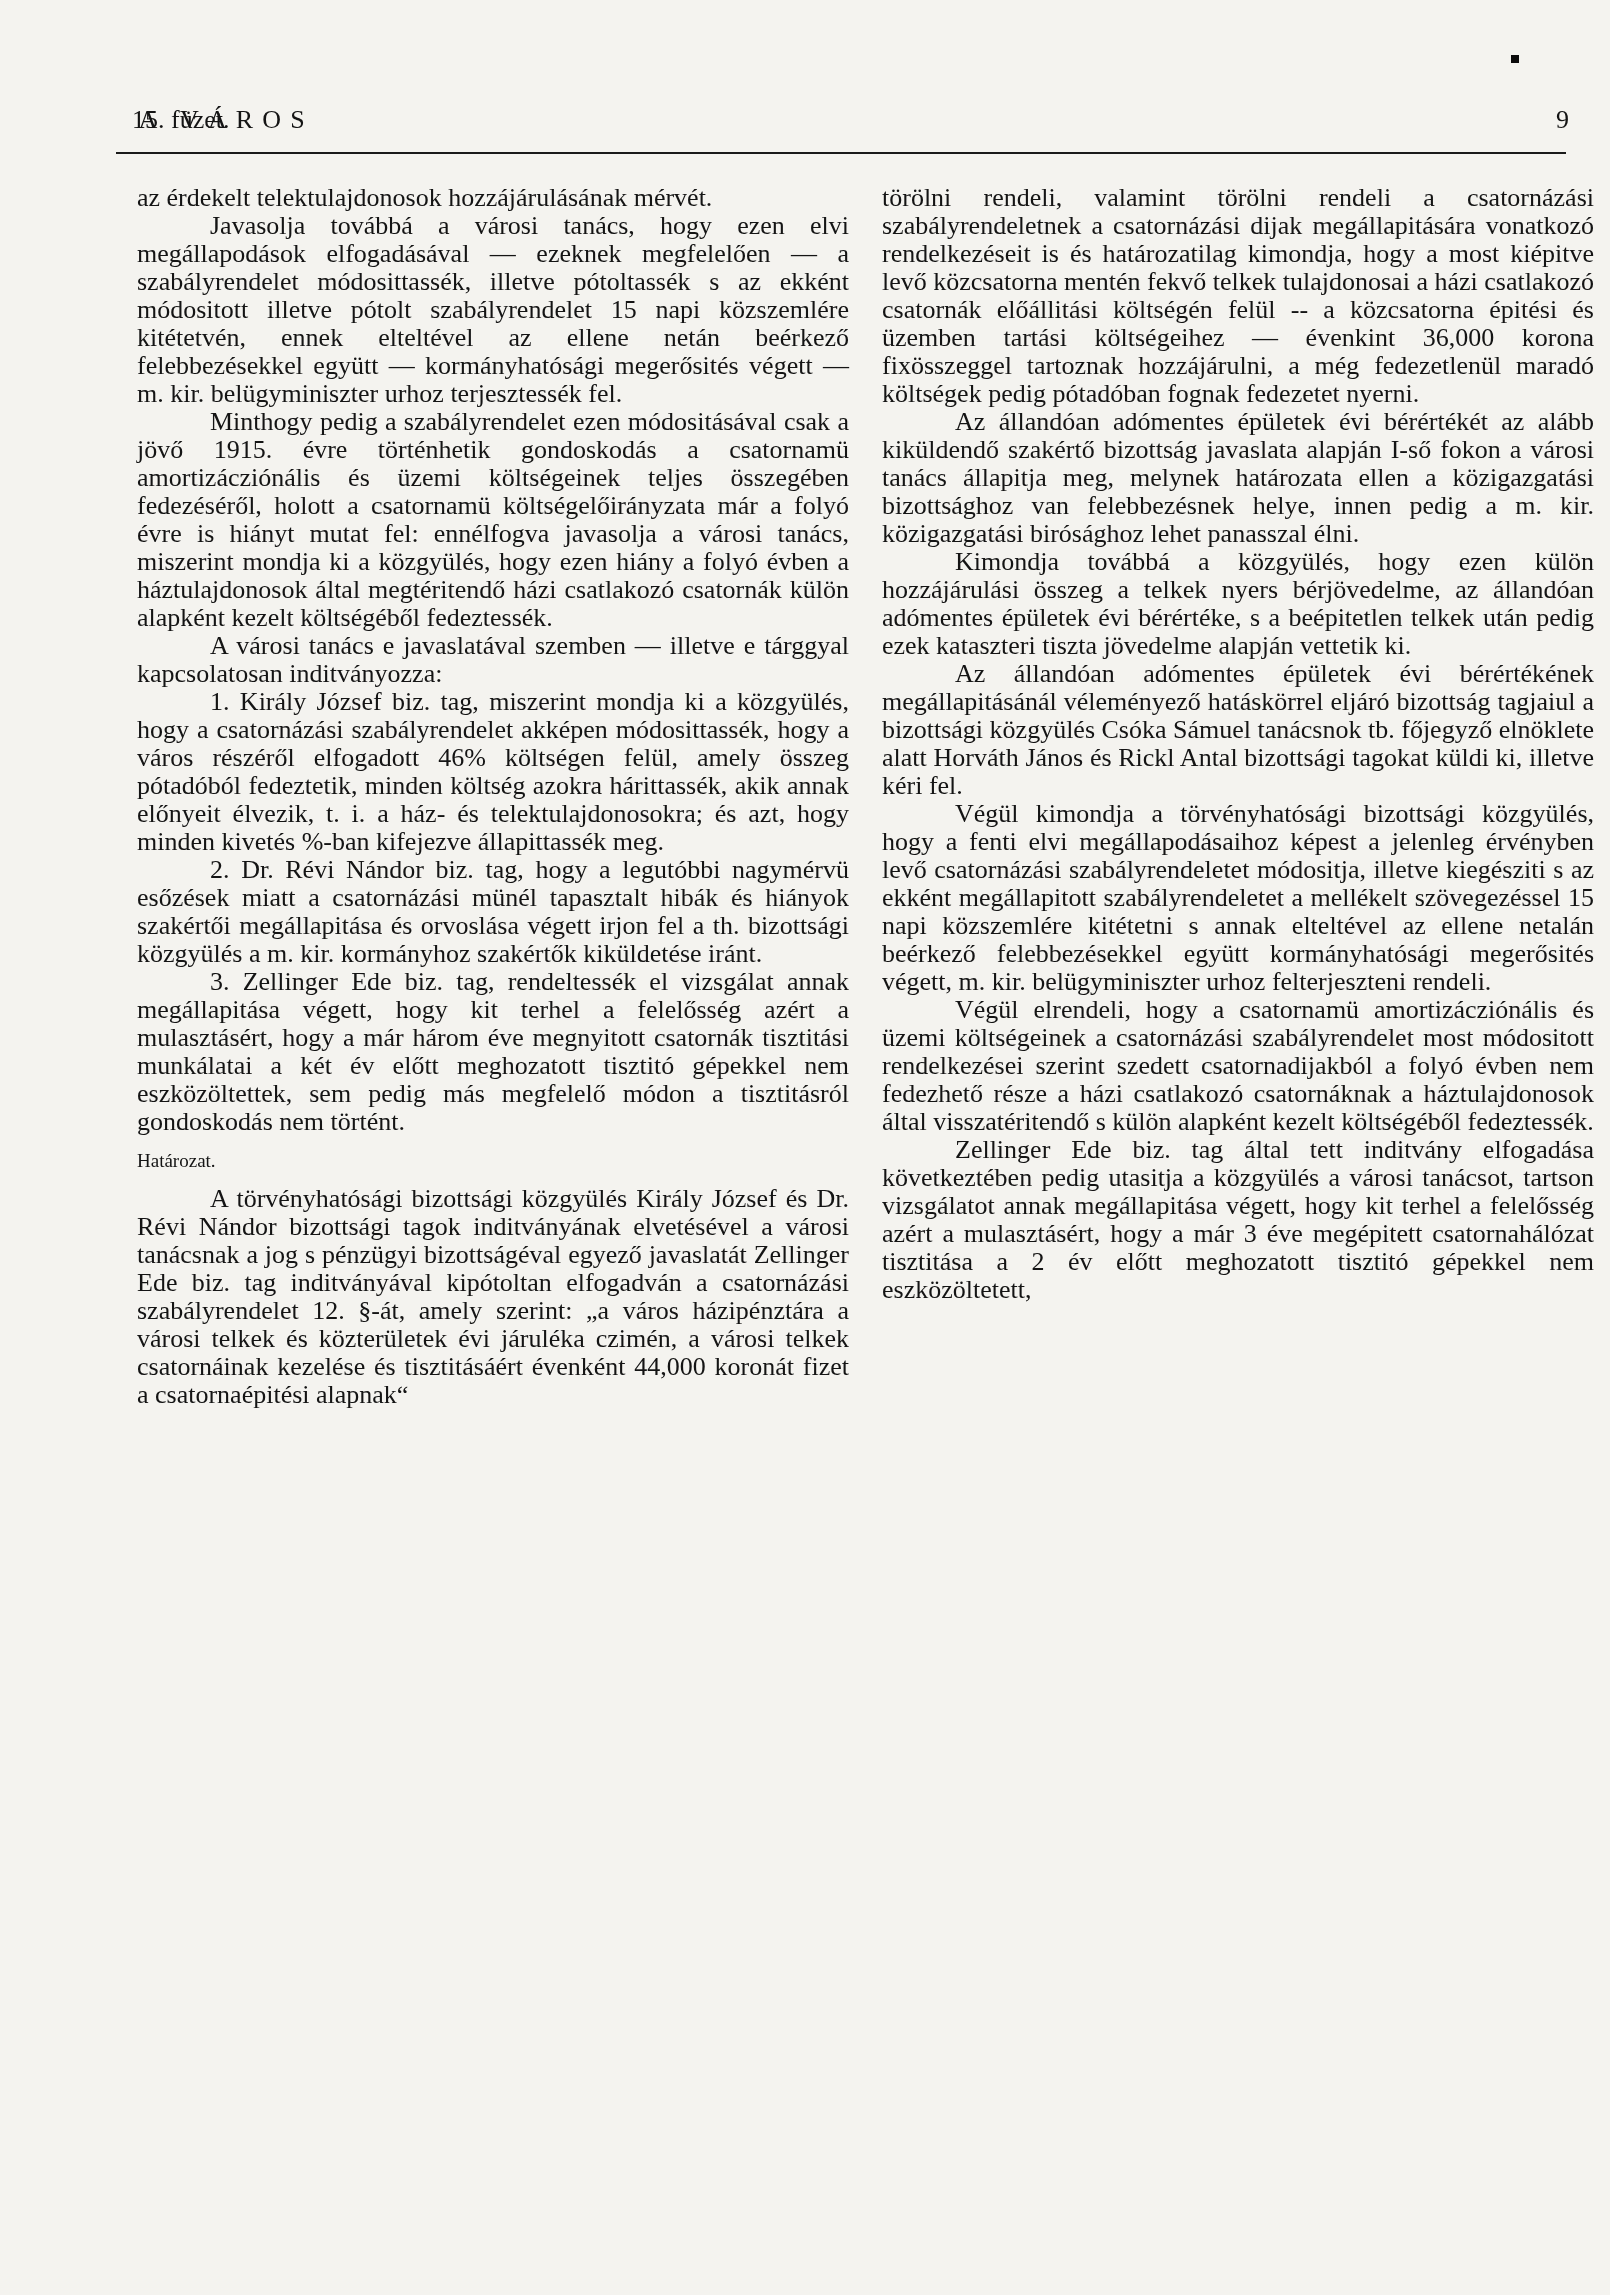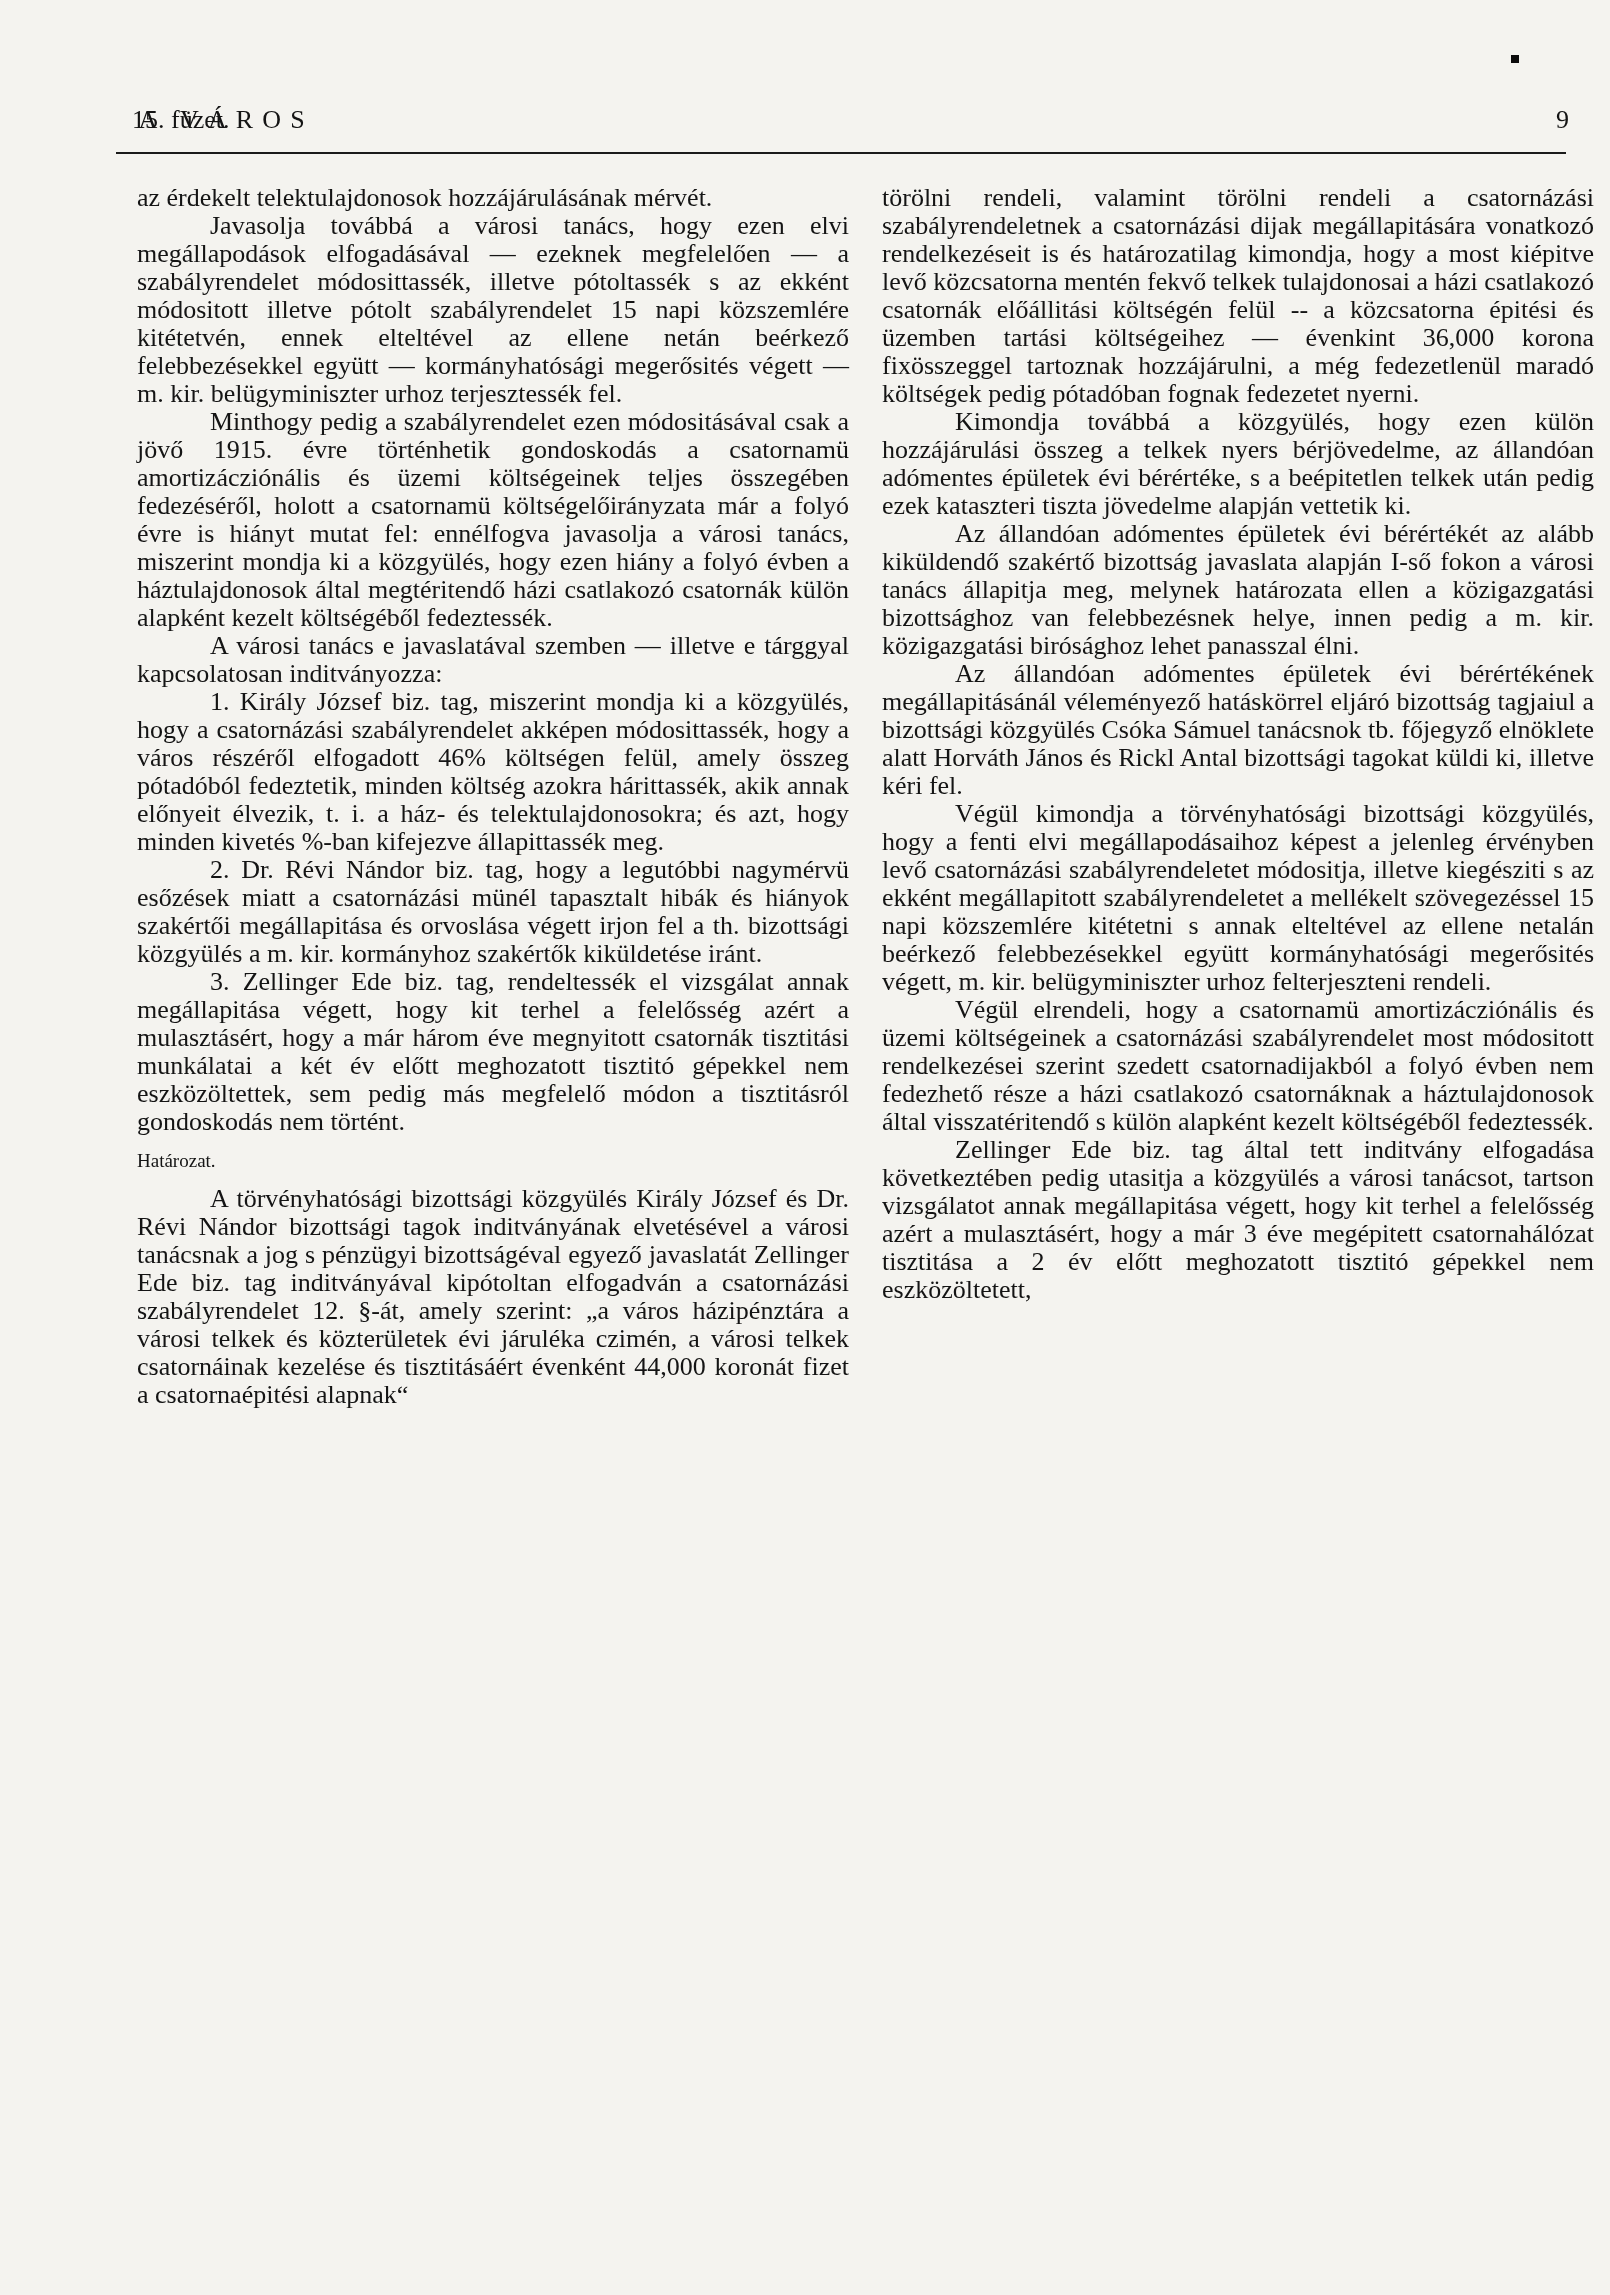--- a/index.html
+++ b/index.html
@@ -78,20 +78,20 @@
   <p class="ind">A városi tanács e javaslatával szemben — illetve e tárggyal kapcsolatosan inditványozza:</p>
   <p class="ind">1. Király József biz. tag, miszerint mondja ki a közgyülés, hogy a csatornázási szabályrendelet akképen módosittassék, hogy a város részéről elfogadott 46% költségen felül, amely összeg pótadóból fedeztetik, minden költség azokra hárittassék, akik annak előnyeit élvezik, t. i. a ház- és telektulajdonosokra; és azt, hogy minden kivetés %-ban kifejezve állapittassék meg.</p>
   <p class="ind">2. Dr. Révi Nándor biz. tag, hogy a legutóbbi nagymérvü esőzések miatt a csatornázási münél tapasztalt hibák és hiányok szakértői megállapitása és orvoslása végett irjon fel a th. bizottsági közgyülés a m. kir. kormányhoz szakértők kiküldetése iránt.</p>
   <p class="ind">3. Zellinger Ede biz. tag, rendeltessék el vizsgálat annak megállapitása végett, hogy kit terhel a felelősség azért a mulasztásért, hogy a már három éve megnyitott csatornák tisztitási munkálatai a két év előtt meghozatott tisztitó gépekkel nem eszközöltettek, sem pedig más megfelelő módon a tisztitásról gondoskodás nem történt.</p>
   <h3>Határozat.</h3>
   <p class="ind">A törvényhatósági bizottsági közgyülés Király József és Dr. Révi Nándor bizottsági tagok inditványának elvetésével a városi tanácsnak a jog s pénzügyi bizottságéval egyező javaslatát Zellinger Ede biz. tag inditványával kipótoltan elfogadván a csatornázási szabályrendelet 12. §-át, amely szerint: „a város házipénztára a városi telkek és közterületek évi járuléka czimén, a városi telkek csatornáinak kezelése és tisztitásáért évenként 44,000 koronát fizet a csatornaépitési alapnak“</p>
 </div>
 
 <div class="col right">
   <p>törölni rendeli, valamint törölni rendeli a csatornázási szabályrendeletnek a csatornázási dijak megállapitására vonatkozó rendelkezéseit is és határozatilag kimondja, hogy a most kiépitve levő közcsatorna mentén fekvő telkek tulajdonosai a házi csatlakozó csatornák előállitási költségén felül -- a közcsatorna épitési és üzemben tartási költségeihez — évenkint 36,000 korona fixösszeggel tartoznak hozzájárulni, a még fedezetlenül maradó költségek pedig pótadóban fognak fedezetet nyerni.</p>
+  <p class="ind">Az állandóan adómentes épületek évi bérértékét az alább kiküldendő szakértő bizottság javaslata alapján I-ső fokon a városi tanács állapitja meg, melynek határozata ellen a közigazgatási bizottsághoz van felebbezésnek helye, innen pedig a m. kir. közigazgatási birósághoz lehet panasszal élni.</p>
   <p class="ind">Kimondja továbbá a közgyülés, hogy ezen külön hozzájárulási összeg a telkek nyers bérjövedelme, az állandóan adómentes épületek évi bérértéke, s a beépitetlen telkek után pedig ezek kataszteri tiszta jövedelme alapján vettetik ki.</p>
-  <p class="ind">Az állandóan adómentes épületek évi bérértékét az alább kiküldendő szakértő bizottság javaslata alapján I-ső fokon a városi tanács állapitja meg, melynek határozata ellen a közigazgatási bizottsághoz van felebbezésnek helye, innen pedig a m. kir. közigazgatási birósághoz lehet panasszal élni.</p>
   <p class="ind">Az állandóan adómentes épületek évi bérértékének megállapitásánál véleményező hatáskörrel eljáró bizottság tagjaiul a bizottsági közgyülés Csóka Sámuel tanácsnok tb. főjegyző elnöklete alatt Horváth János és Rickl Antal bizottsági tagokat küldi ki, illetve kéri fel.</p>
   <p class="ind">Végül kimondja a törvényhatósági bizottsági közgyülés, hogy a fenti elvi megállapodásaihoz képest a jelenleg érvényben levő csatornázási szabályrendeletet módositja, illetve kiegésziti s az ekként megállapitott szabályrendeletet a mellékelt szövegezéssel 15 napi közszemlére kitétetni s annak elteltével az ellene netalán beérkező felebbezésekkel együtt kormányhatósági megerősités végett, m. kir. belügyminiszter urhoz felterjeszteni rendeli.</p>
   <p class="ind">Végül elrendeli, hogy a csatornamü amortizácziónális és üzemi költségeinek a csatornázási szabályrendelet most módositott rendelkezései szerint szedett csatornadijakból a folyó évben nem fedezhető része a házi csatlakozó csatornáknak a háztulajdonosok által visszatéritendő s külön alapként kezelt költségéből fedeztessék.</p>
   <p class="ind">Zellinger Ede biz. tag által tett inditvány elfogadása következtében pedig utasitja a közgyülés a városi tanácsot, tartson vizsgálatot annak megállapitása végett, hogy kit terhel a felelősség azért a mulasztásért, hogy a már 3 éve megépitett csatornahálózat tisztitása a 2 év előtt meghozatott tisztitó gépekkel nem eszközöltetett,</p>
 </div>
 
 
 </body></html>

